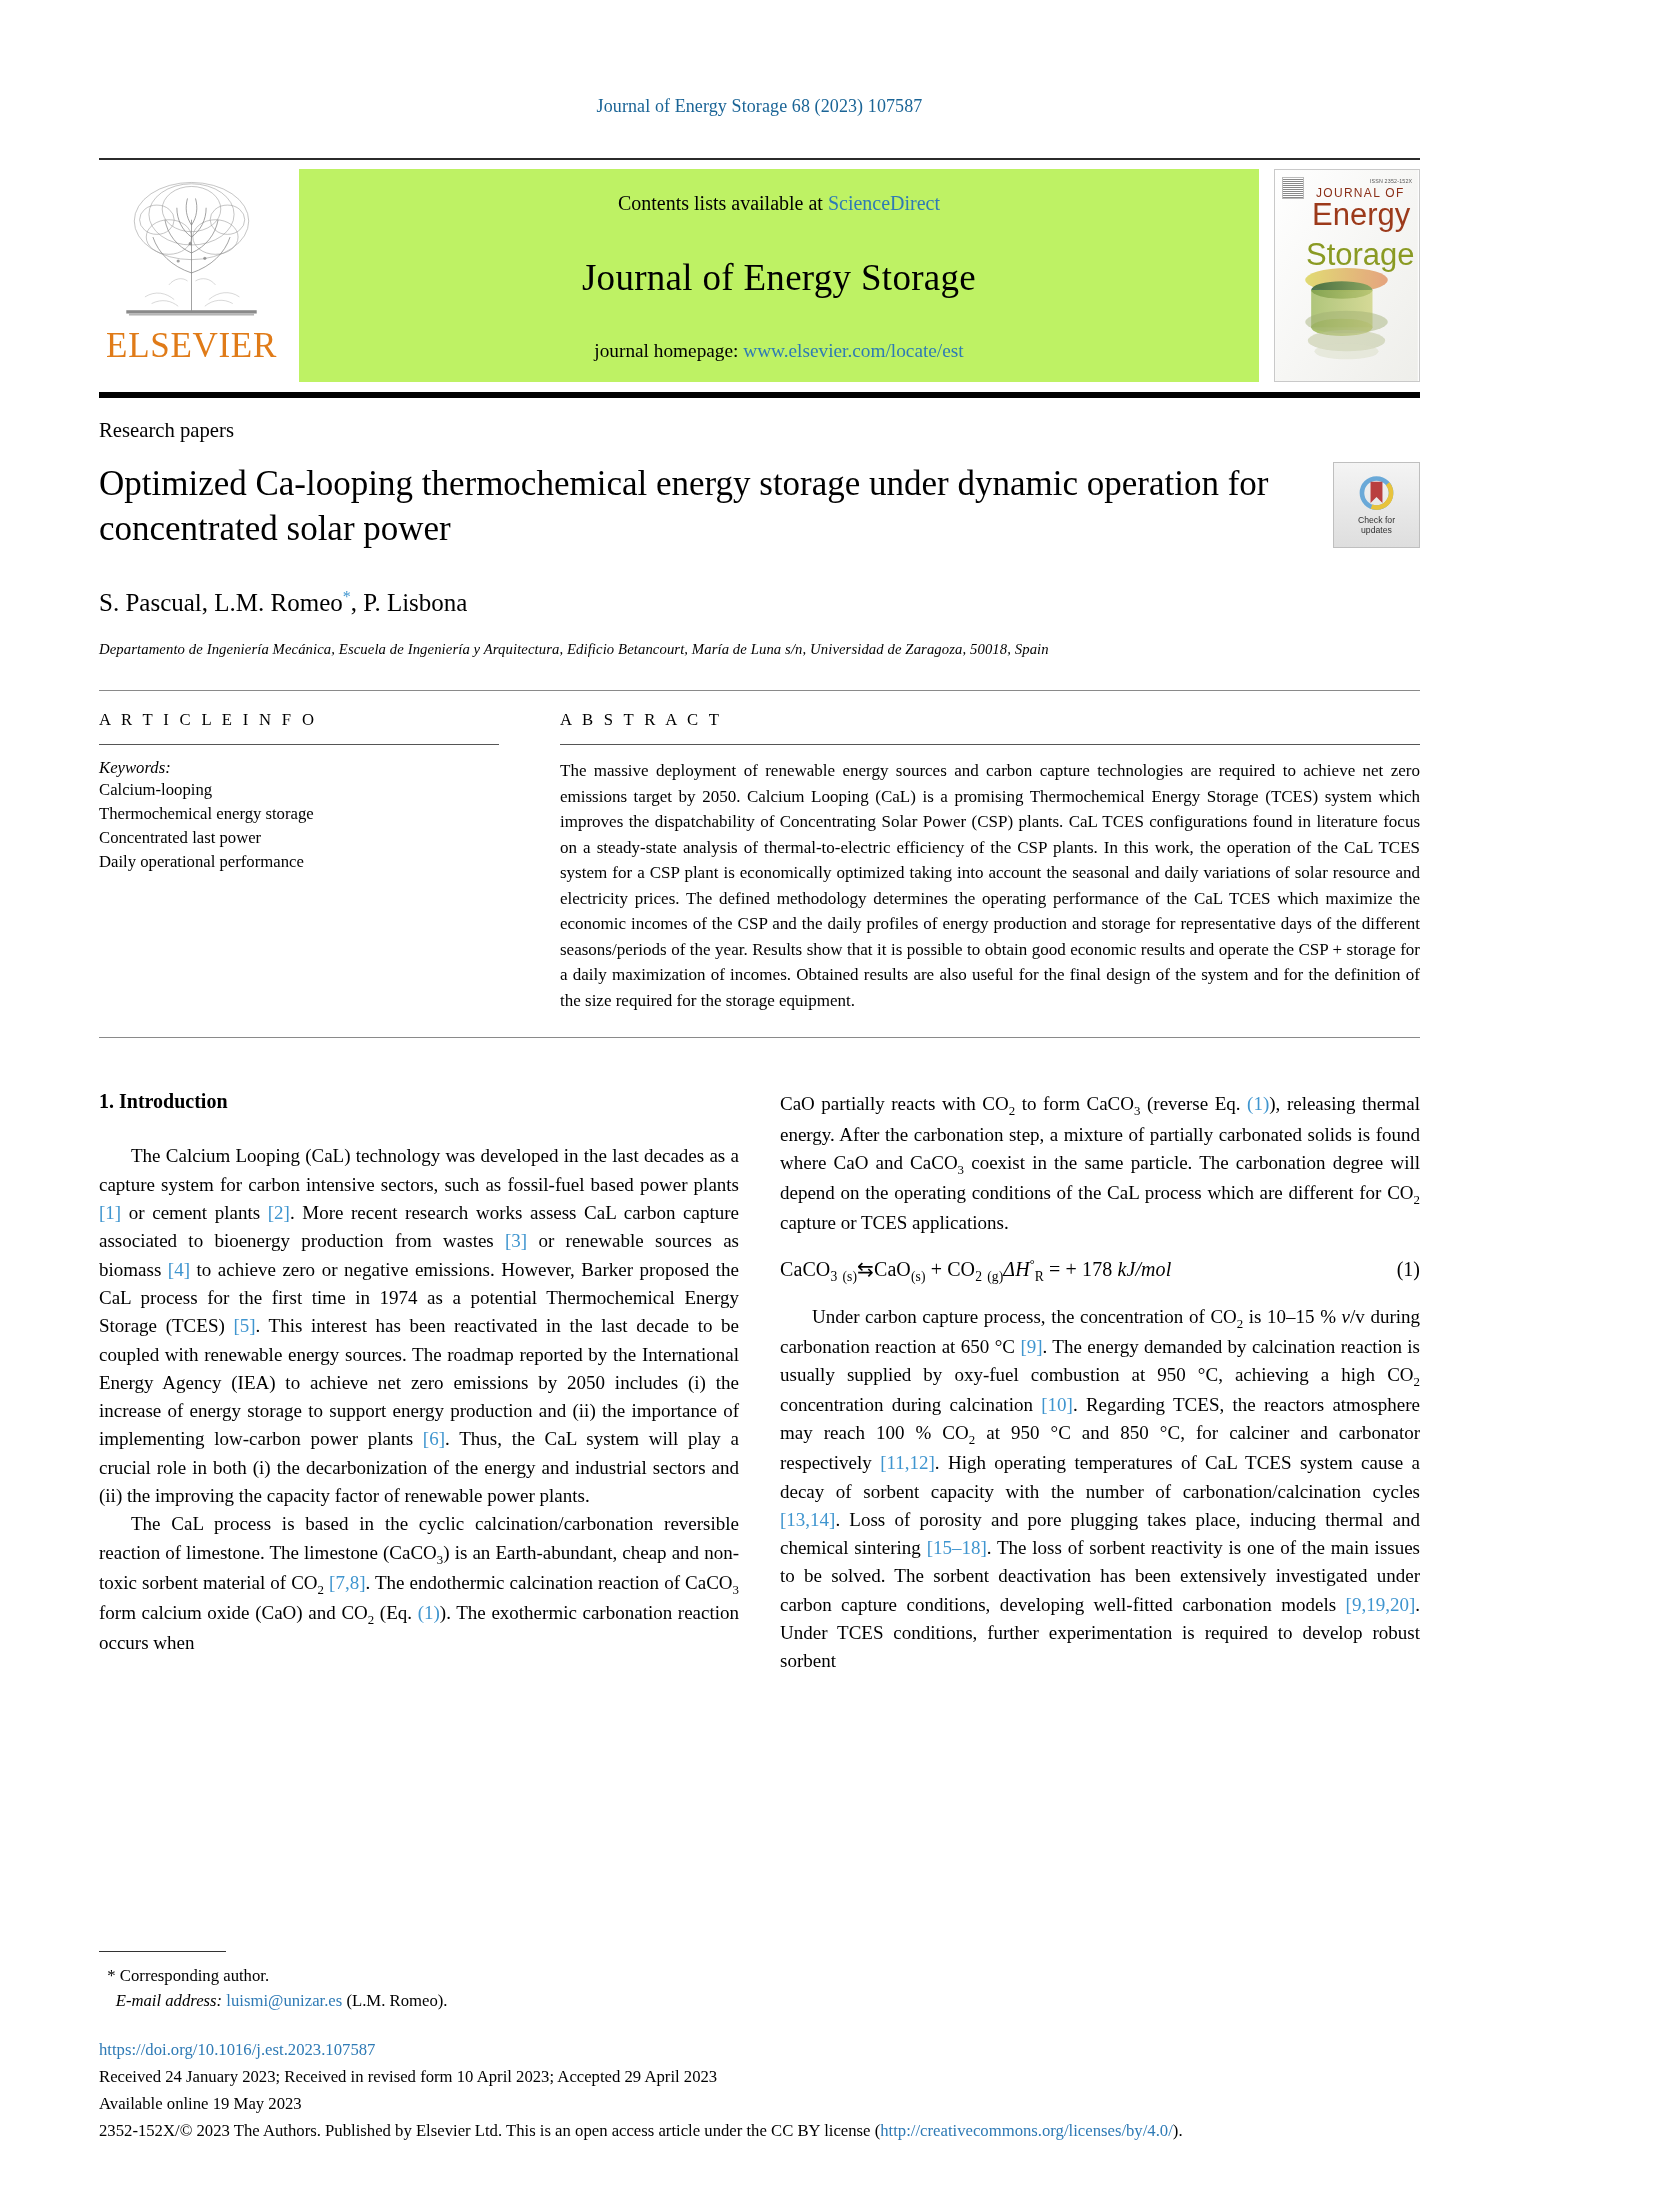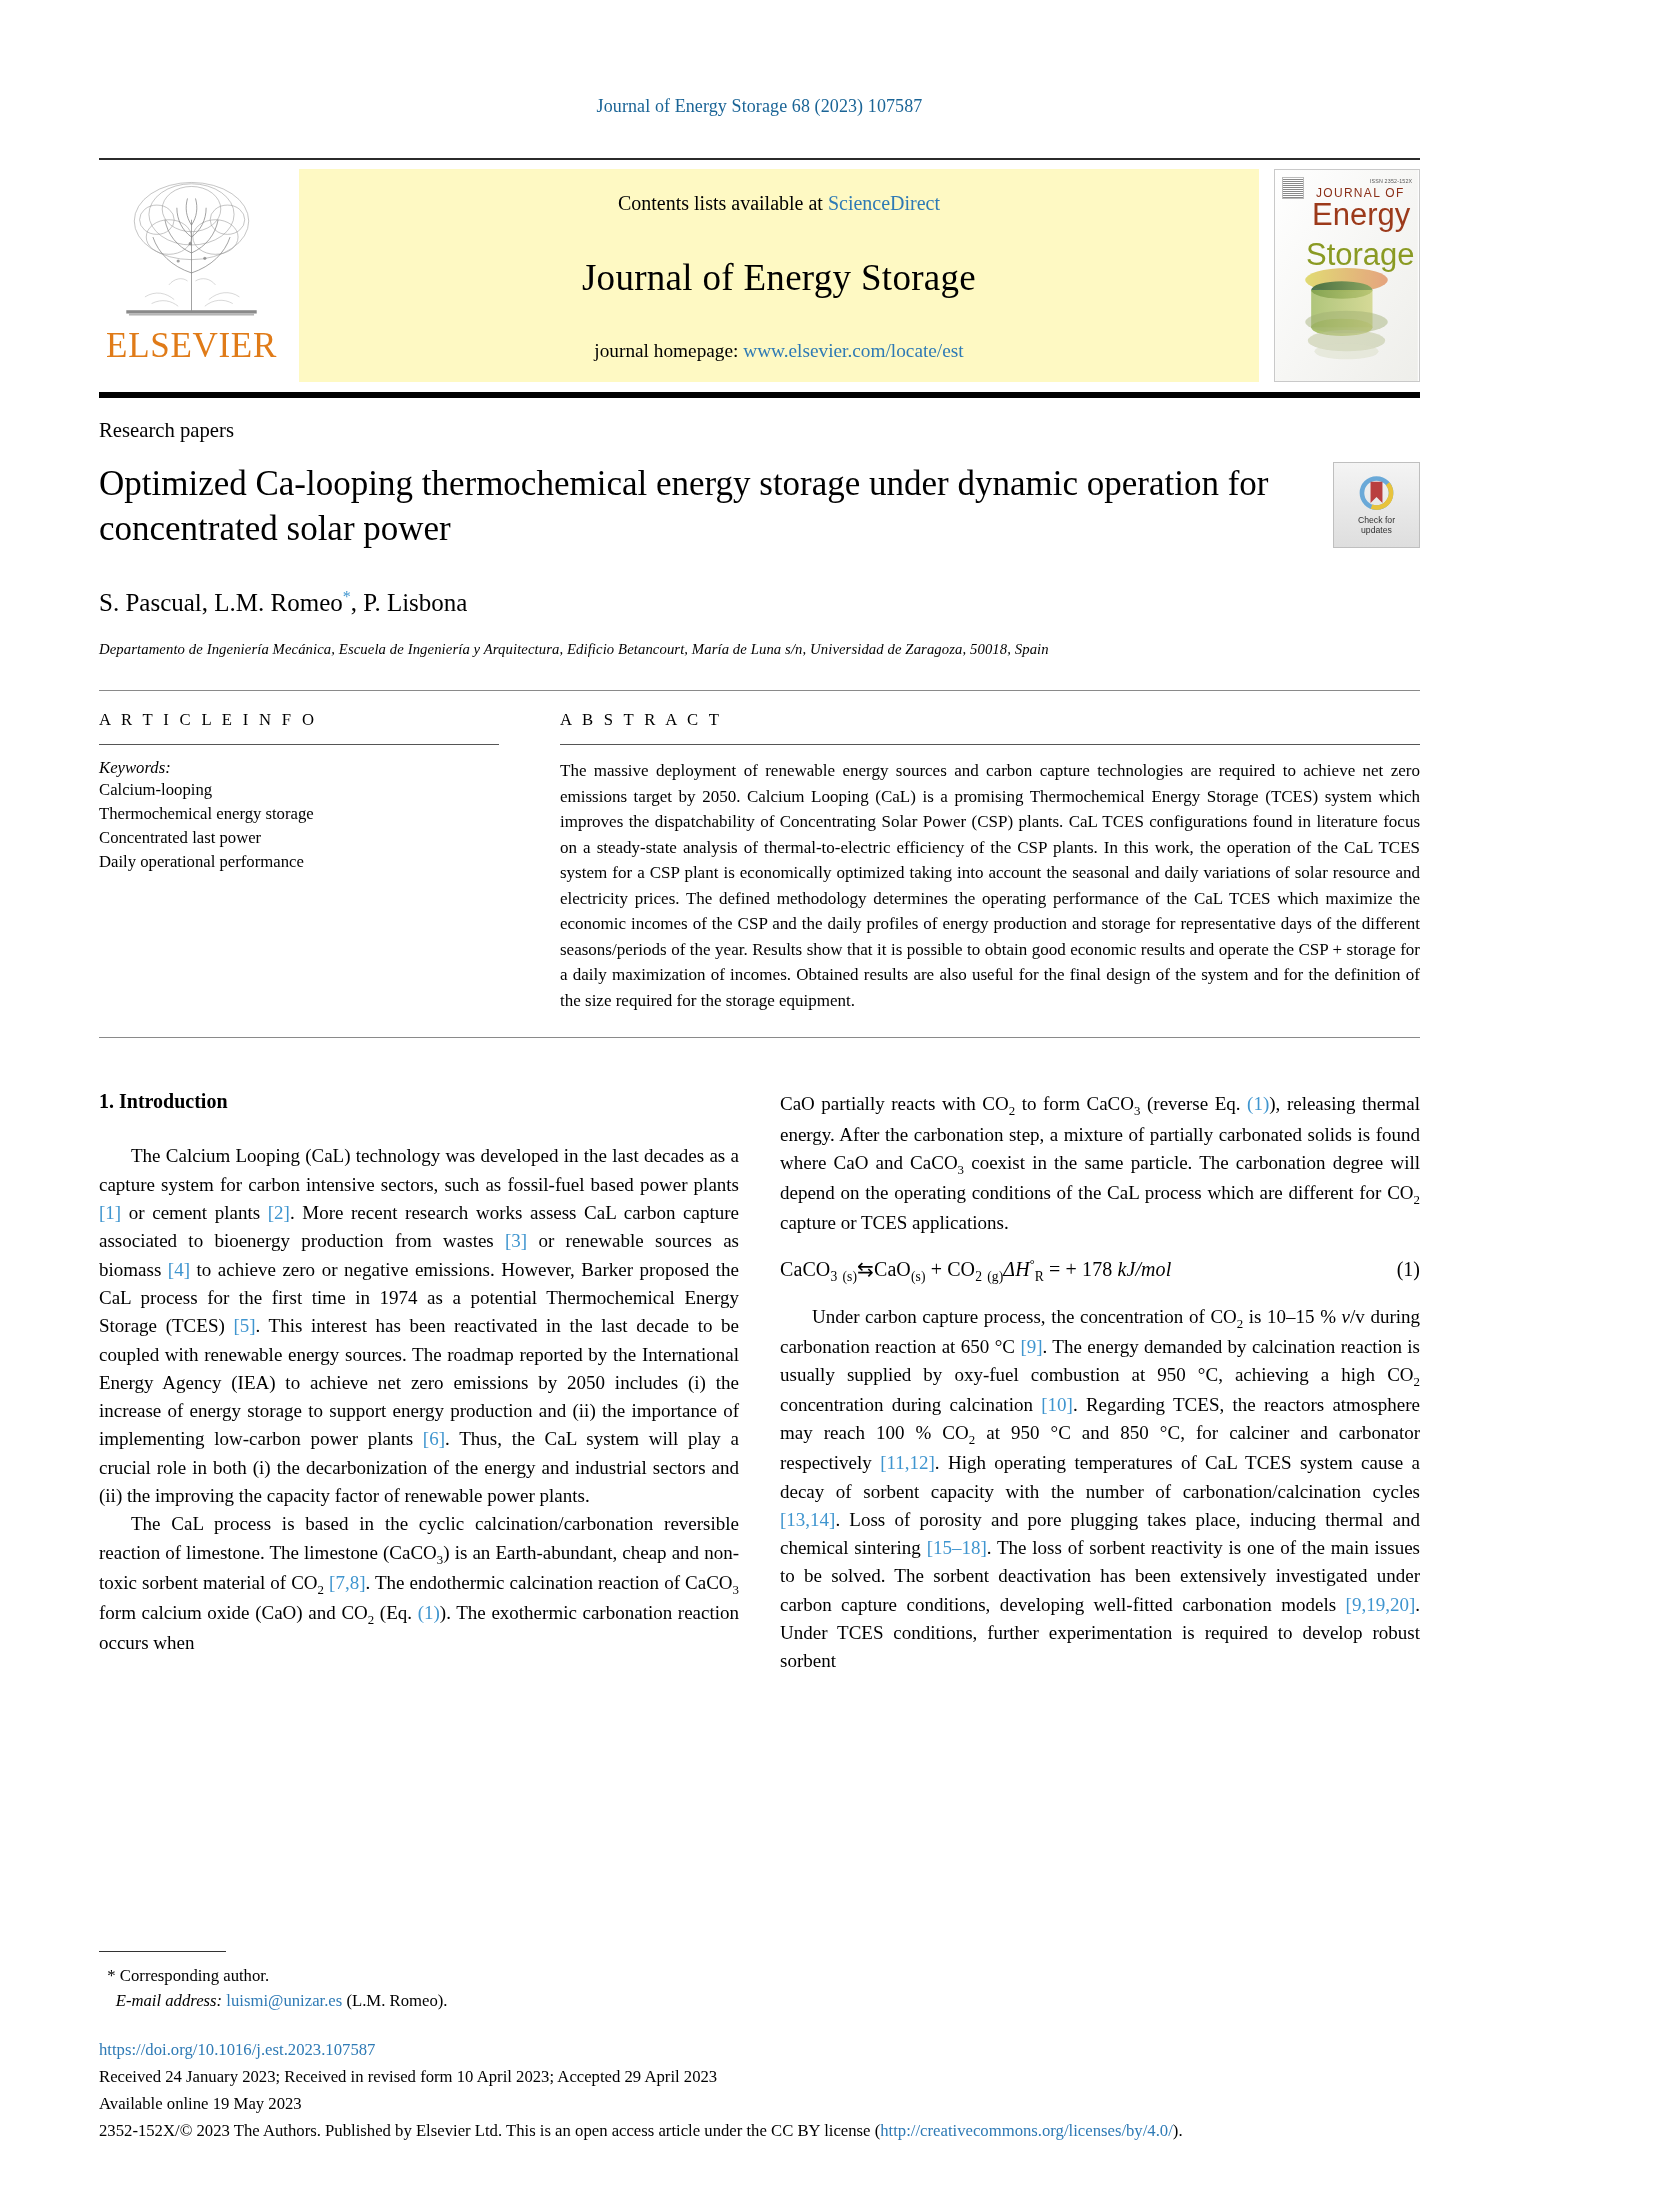--- a/index.html
+++ b/index.html
@@ -60,21 +60,21 @@
   .elsevier-word {
     font-family: "Liberation Serif", serif;
     font-size: 35px;
     letter-spacing: 0.7px;
     color: #e07b18;
     line-height: 1;
     margin-top: 3px;
   }
   .banner {
     flex: 1 1 auto;
-    background: #fef9c3;
+    background: #bef264;
     display: flex;
     flex-direction: column;
     align-items: center;
     justify-content: space-between;
     padding: 23px 6.7px 20px 6.7px;
     box-sizing: border-box;
   }
   .banner-top { font-size: 20px; }
   .banner-title {
     font-size: 37px;

